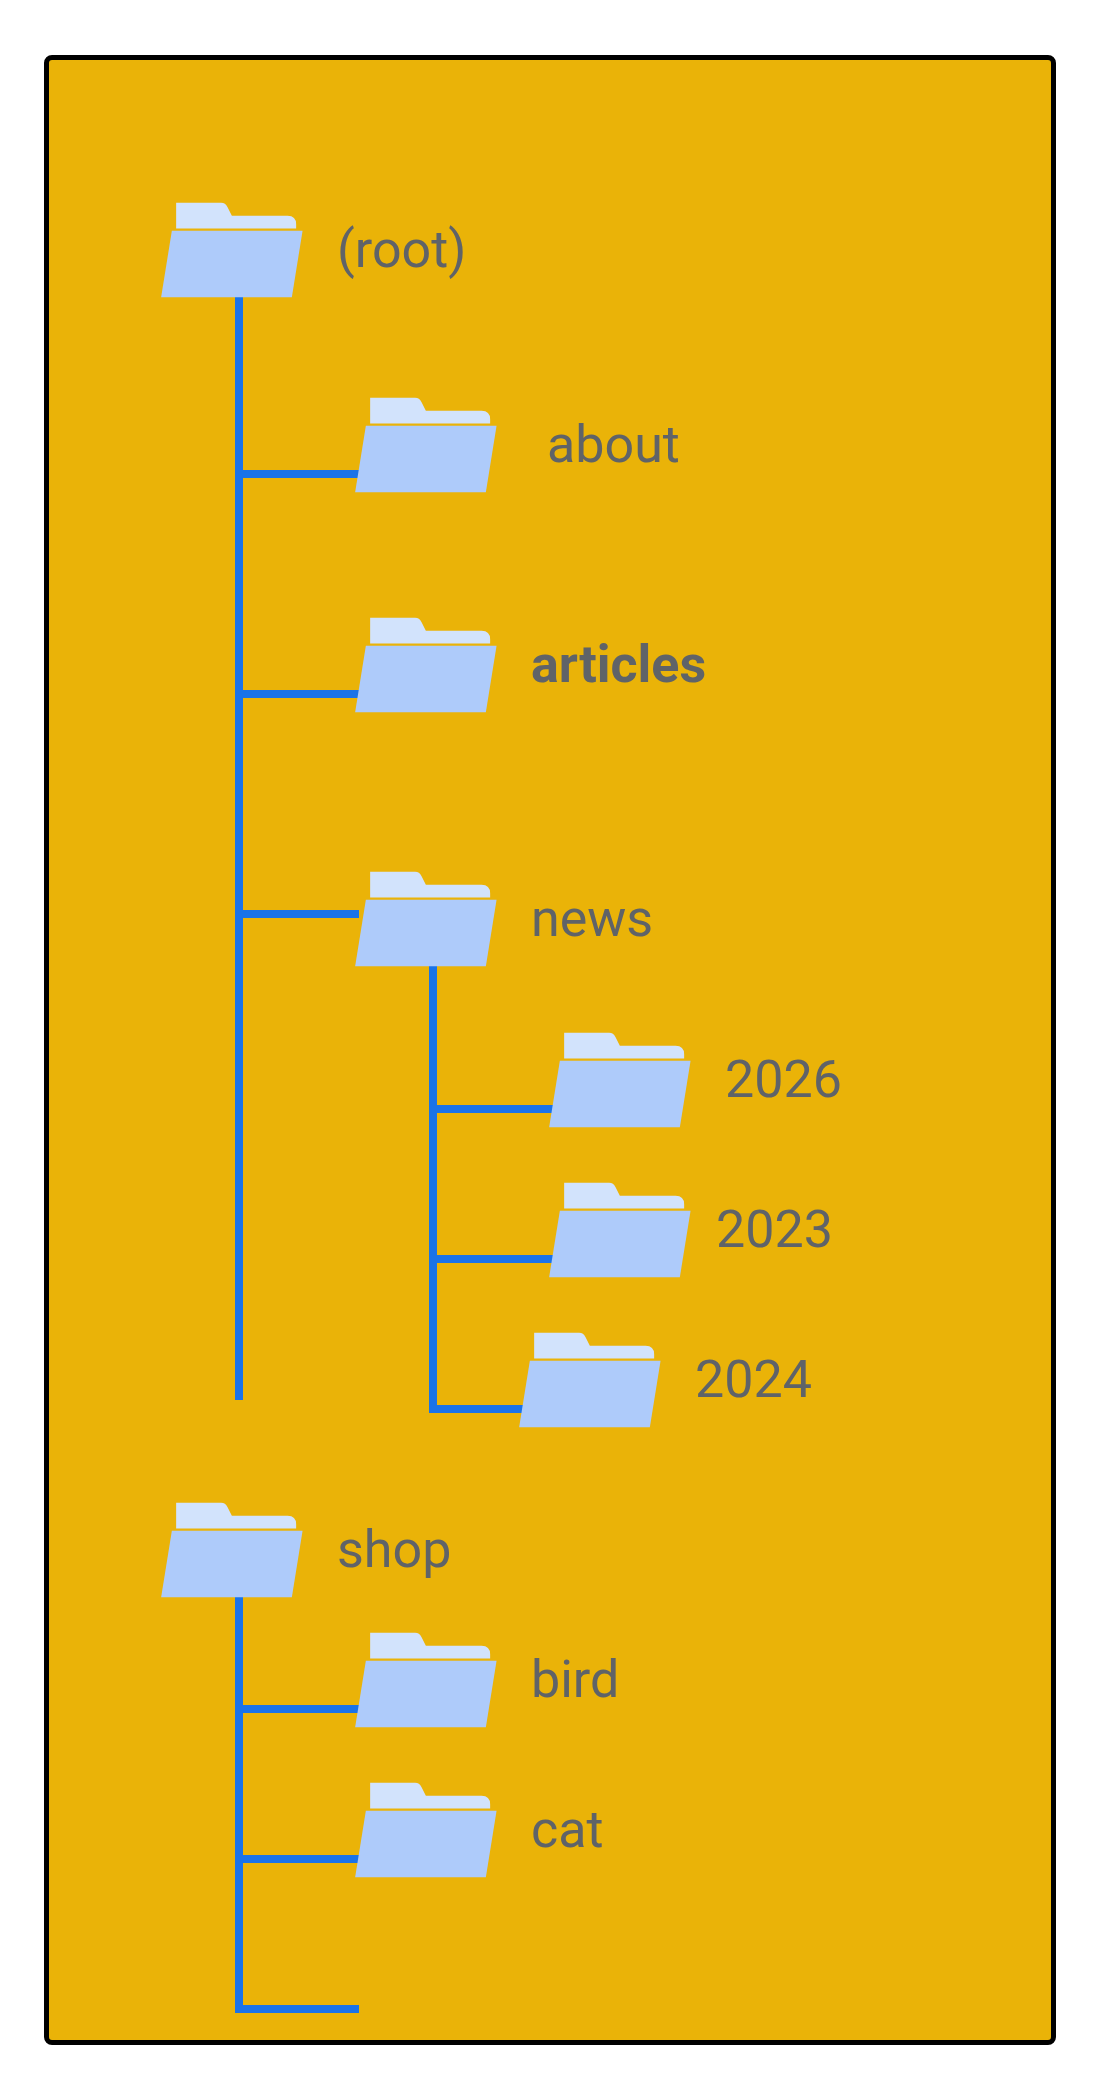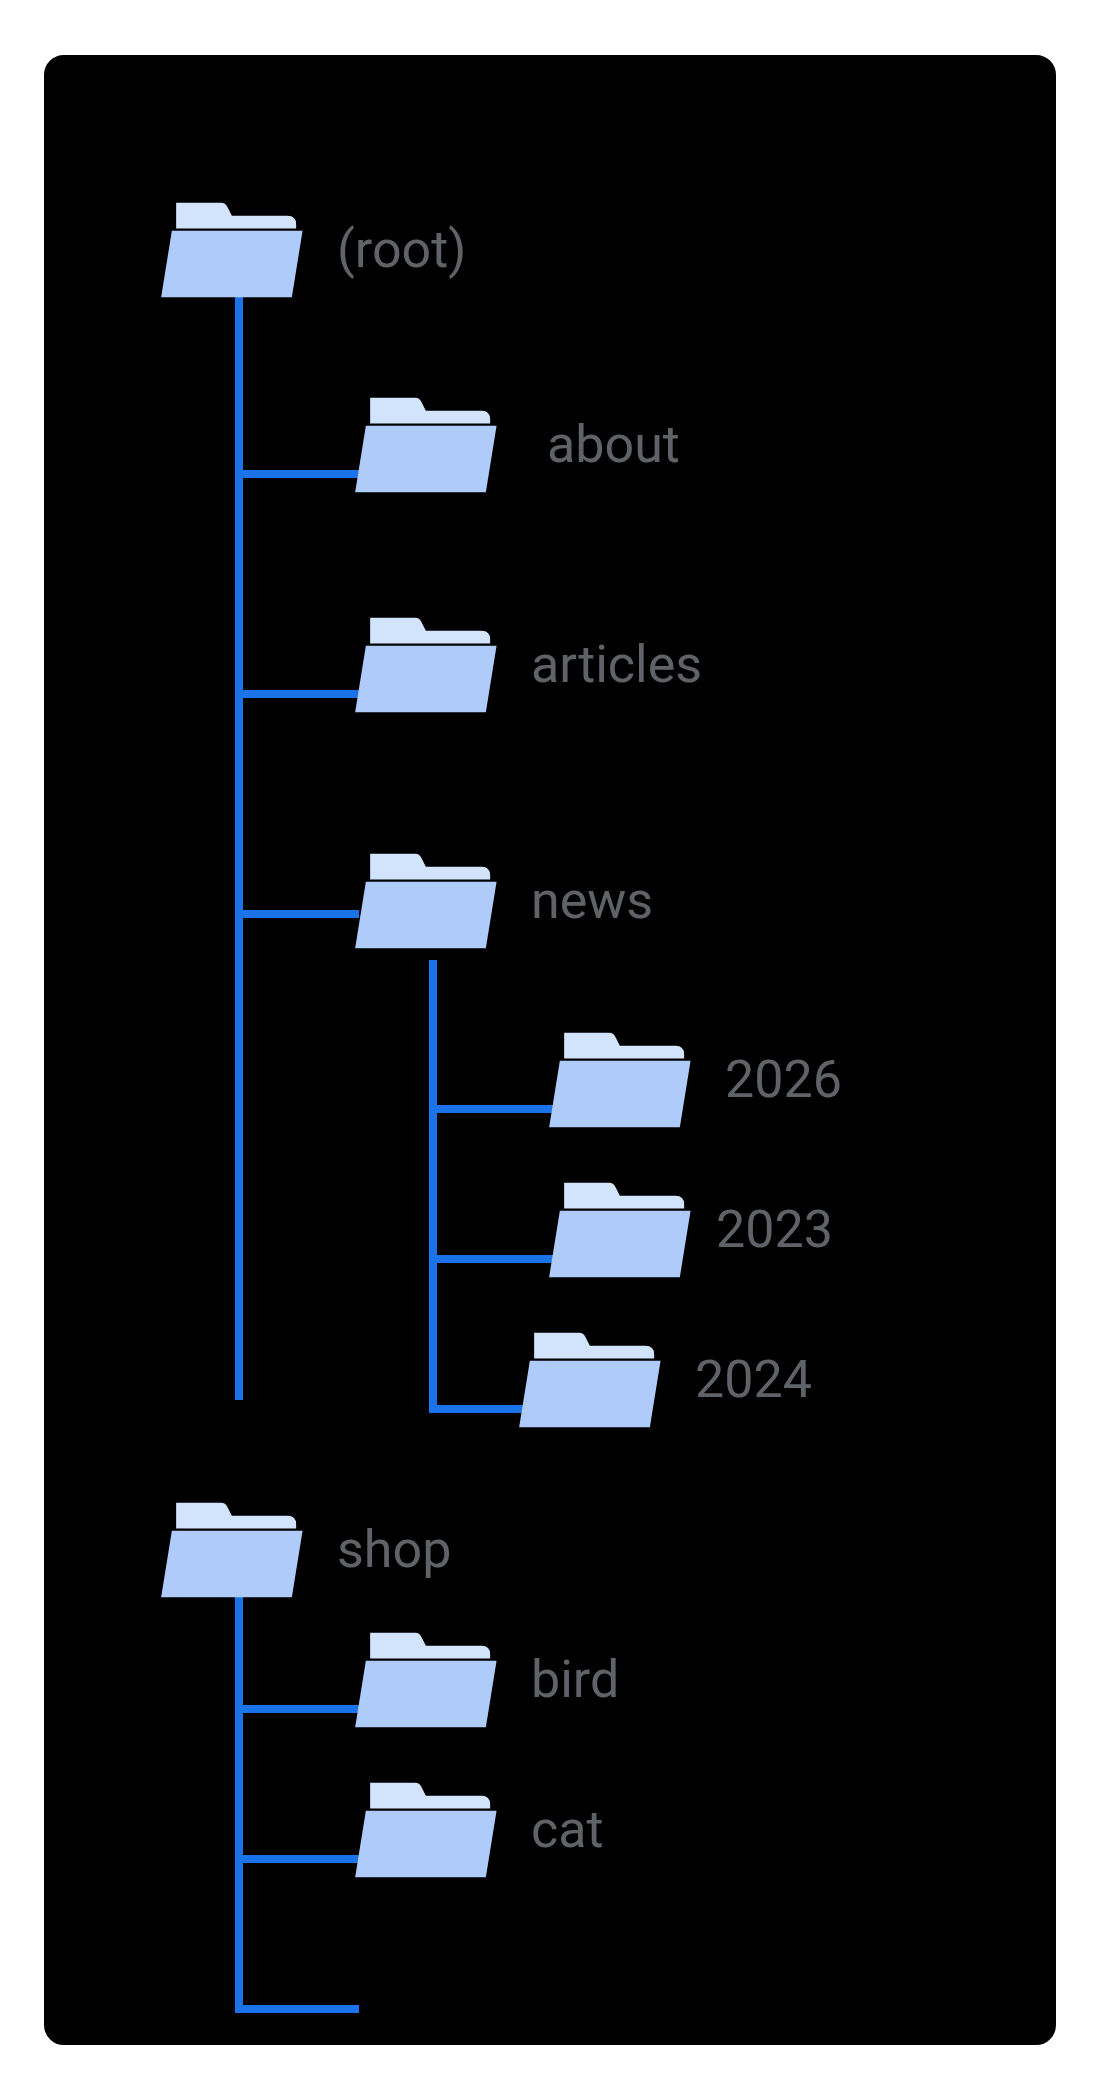--- a/index.html
+++ b/index.html
@@ -13,23 +13,23 @@
     background: #fff;
     font-family: "Google Sans", "Segoe UI", Roboto, Arial, sans-serif;
     display: flex;
     align-items: center;
     justify-content: center;
   }
   .frame {
     width: 1012px;
     height: 1990px;
     border: 5px solid #000;
-    border-radius: 20px;
+    border-radius: 8px;
     position: relative;
-    background: #000000;
+    background: #eab308;
   }
   .canvas {
     position: absolute;
     inset: 0;
   }
   .node {
     position: absolute;
     display: flex;
     align-items: center;
     gap: 28px;
@@ -98,28 +98,28 @@
       <span class="label">(root)</span>
     </div>
 
     <div class="node" style="left:304px; top:330px;gap:44px;">
       <svg class="folder-icon" width="150" height="110" viewBox="-10 0 140 100">
           <use href="#folder-shape"></use>
         </svg>
       <span class="label">about</span>
     </div>
 
-    <div class="node" style="left:304px; top:550px;">
+    <div class="node" style="left:304px; top:550px;font-weight:bold;">
       <svg class="folder-icon" width="150" height="110" viewBox="-10 0 140 100">
           <use href="#folder-shape"></use>
         </svg>
       <span class="label">articles</span>
     </div>
 
-    <div class="node" style="left:304px; top:786px;">
+    <div class="node" style="left:304px; top:804px;">
       <svg class="folder-icon" width="150" height="110" viewBox="-10 0 140 100">
           <use href="#folder-shape"></use>
         </svg>
       <span class="label">news</span>
     </div>
 
     <div class="node" style="left:498px; top:965px;">
       <svg class="folder-icon" width="150" height="110" viewBox="-10 0 140 100">
           <use href="#folder-shape"></use>
         </svg>

